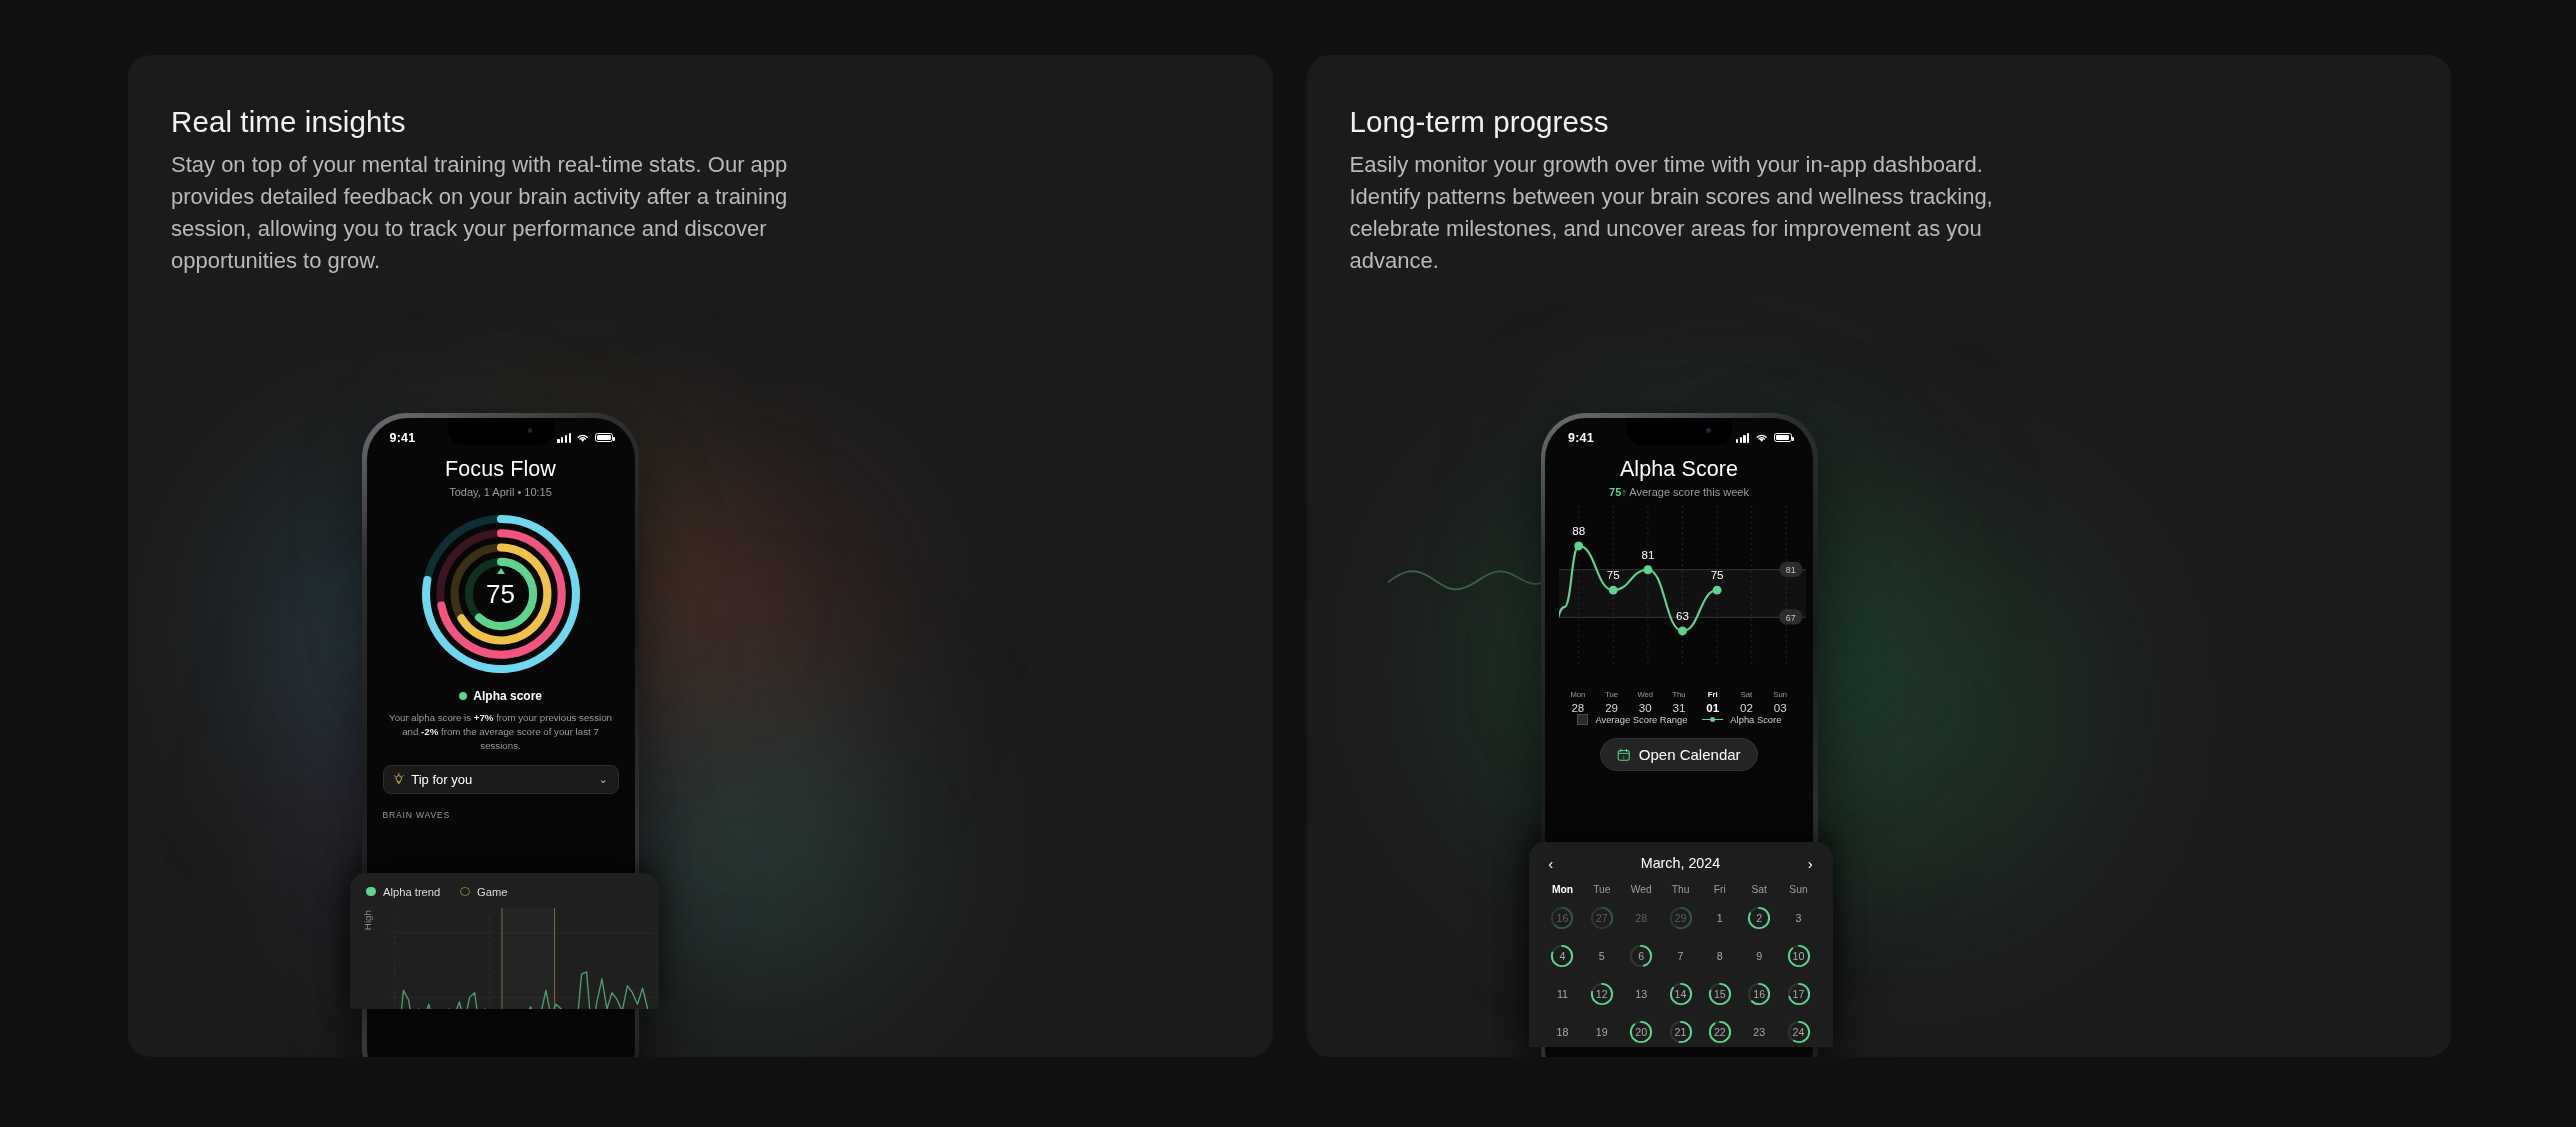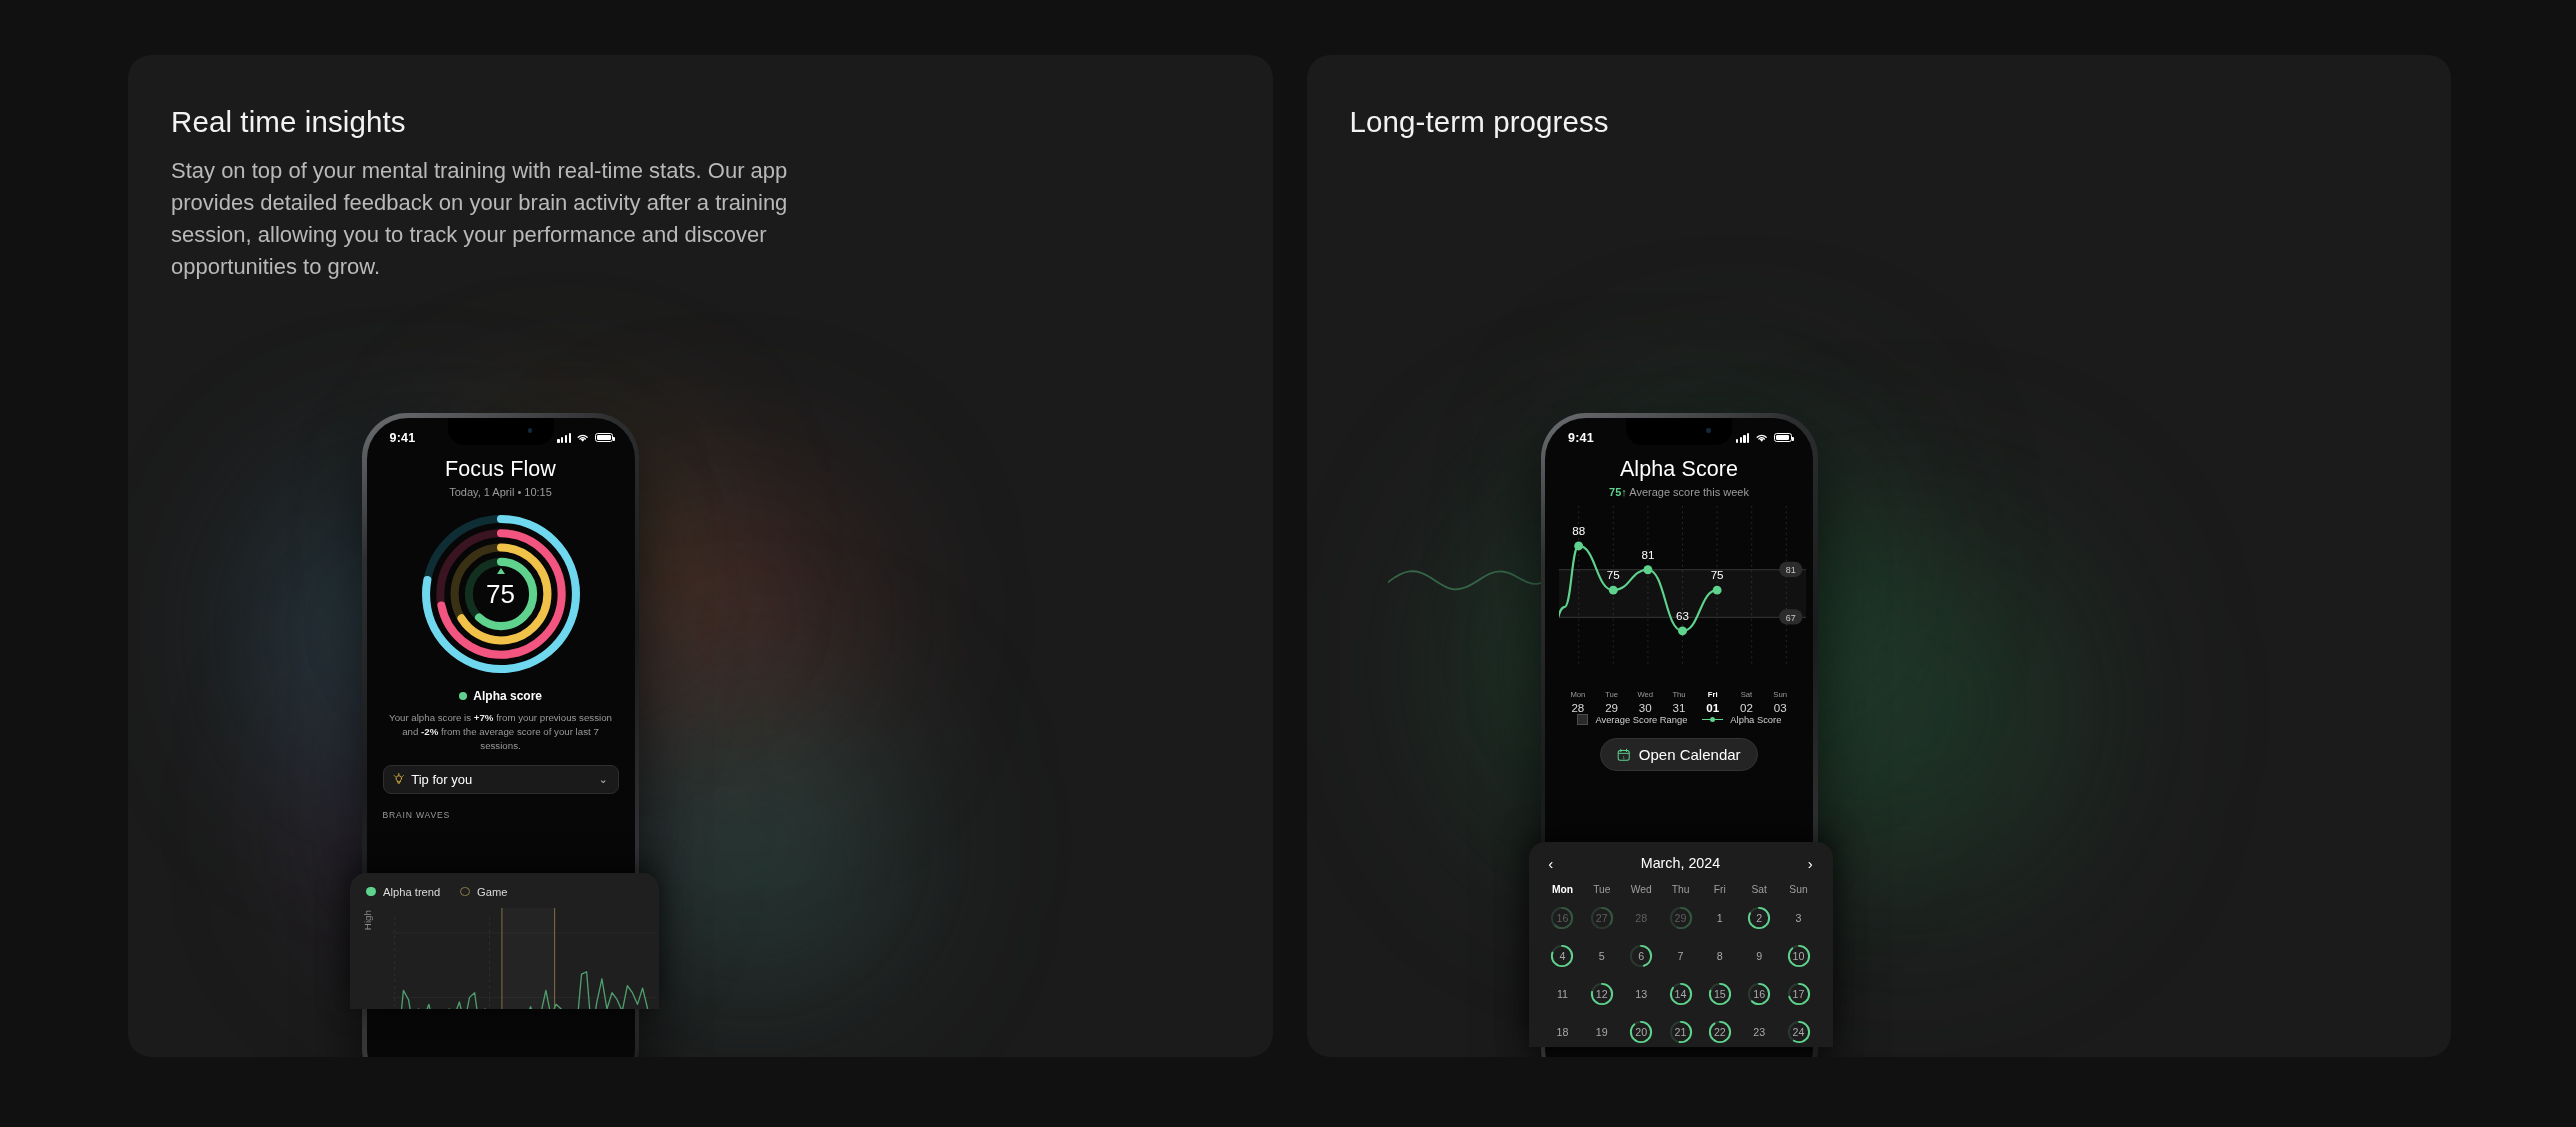--- a/index.html
+++ b/index.html
@@ -27,21 +27,21 @@
   }
   .card-inner{
     position:relative; z-index:5;
     padding:50px 43px 0 43px;
   }
   .card-title{
     color:#f2f2f2;
     font-size:29.5px;
     font-weight:400;
     letter-spacing:0.1px;
-    margin-bottom:16px;
+    margin-bottom:10px;
   }
   .card-desc{
     color:#b9b9b9;
     font-size:22px;
     line-height:32px;
     max-width:666px;
     font-weight:400;
   }
 
   
@@ -313,20 +313,21 @@
   <div class="card">
 
     <div class="glowwrap">
       <div class="blob" style="width:376px;height:385px;left:161px;top:420px;background:rgba(38,88,58,.48);"></div>
       <div class="blob" style="width:358px;height:376px;left:420px;top:465px;background:rgba(34,78,52,.46);"></div>
       <div class="blob" style="width:268px;height:268px;left:295px;top:358px;background:rgba(30,70,48,.42);"></div>
     </div>
 
     <div class="card-inner">
       <div class="card-title">Long-term progress</div>
+      <div class="card-desc">Easily monitor your growth over time with your in-app dashboard. Identify patterns between your brain scores and wellness tracking, celebrate milestones, and uncover areas for improvement as you advance.</div>
     </div>
 
     <svg width="250" height="107" viewBox="0 0 280 120" style="position:absolute;left:81px;top:479px;z-index:2;">
       <path d="M0 54 C 18 40, 30 38, 46 48 C 62 58, 70 66, 86 60 C 102 54, 110 42, 126 42 C 142 42, 150 56, 166 56 C 182 56, 190 26, 206 18 C 222 10, 232 40, 246 72 C 256 94, 266 98, 280 86" fill="none" stroke="#4f9e6e" stroke-width="2" opacity=".55" stroke-linecap="round"></path>
     </svg>
 
     <div class="phonewrap" style="left:234px; top:358px;">
       <div class="phone">
         <div class="screen">
           <div class="notch">

